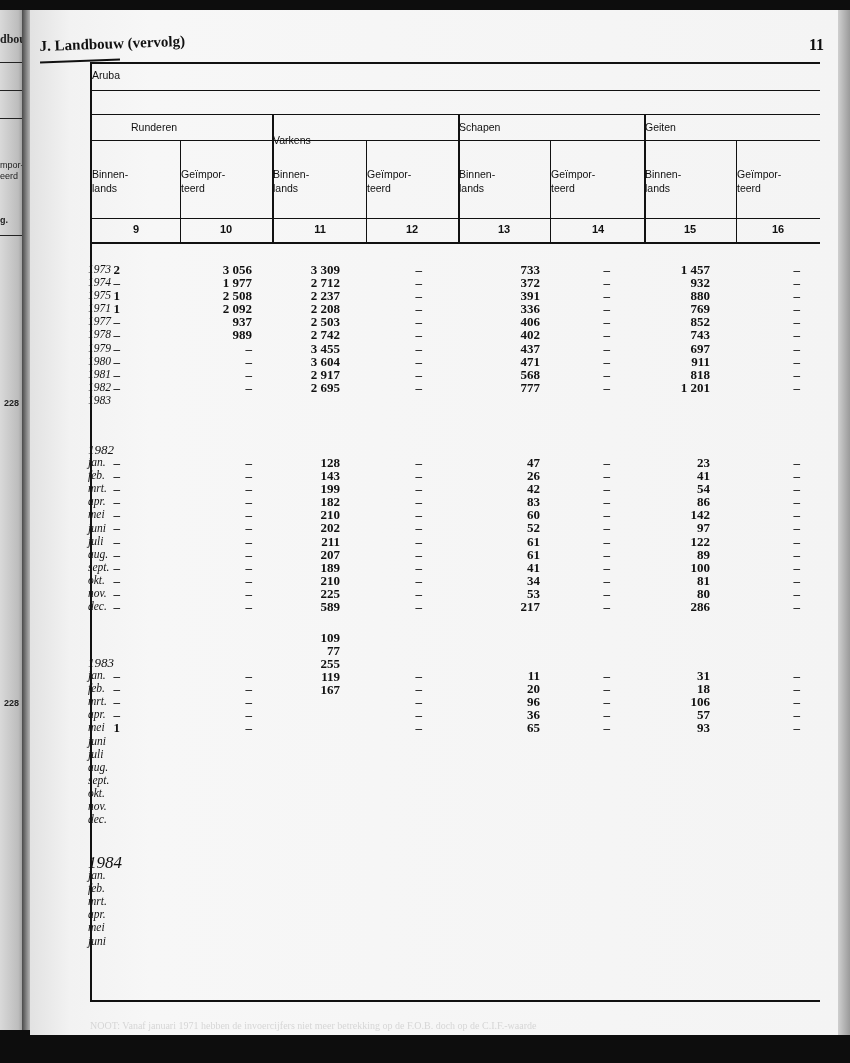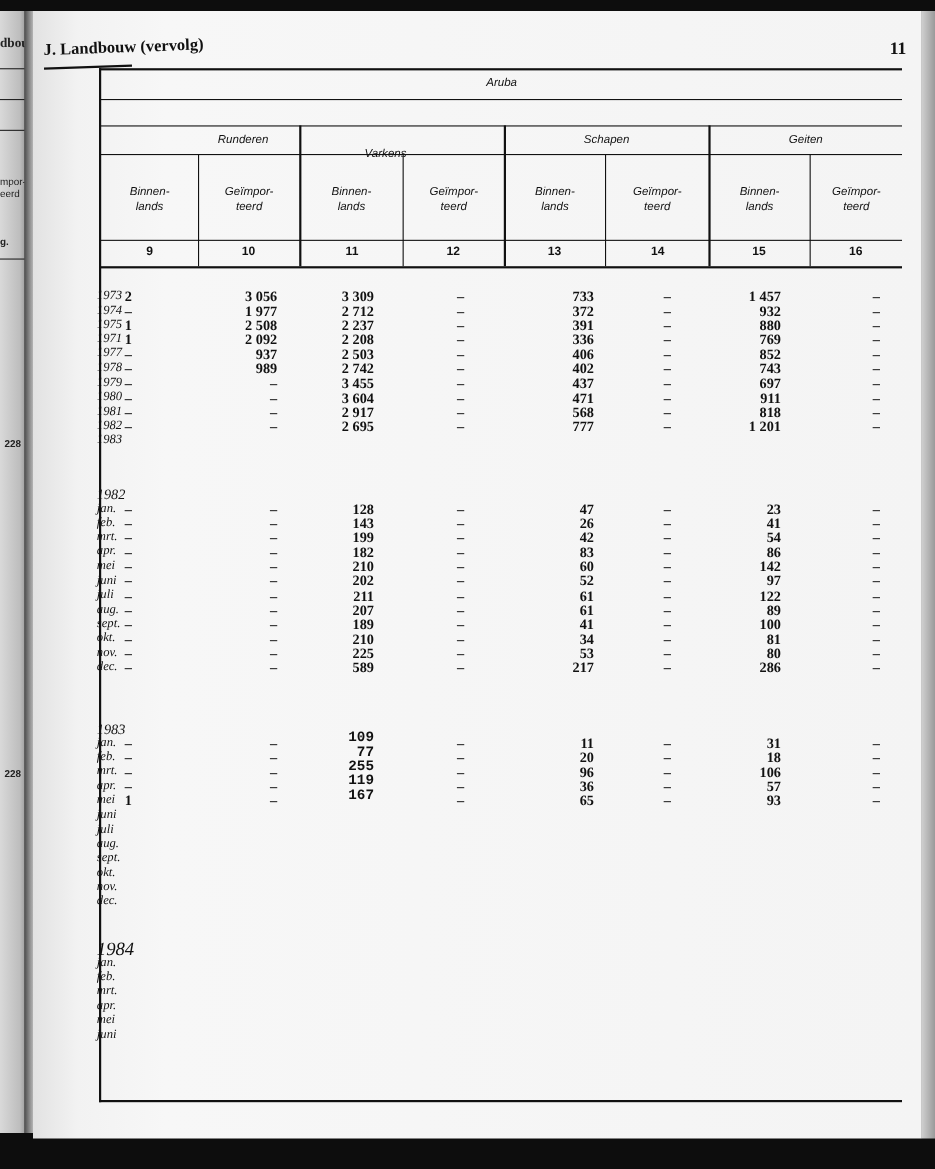--- a/index.html
+++ b/index.html
@@ -6,21 +6,21 @@
   body { width:850px; height:1063px; background:#0d0d0d; position:relative; overflow:hidden; font-family:"Liberation Sans", sans-serif; color:#111; }
   .left-page { position:absolute; left:0; top:10px; width:26px; height:1020px; background:linear-gradient(90deg,#d9d9d9,#bdbdbd 70%,#8a8a8a); }
   .left-page .frag { position:absolute; font-size:9px; color:#222; }
   .left-page .hline { position:absolute; left:0; width:26px; border-top:1.5px solid #222; }
   .spine { position:absolute; left:22px; top:10px; width:10px; height:1020px; background:linear-gradient(90deg,#4a4a4a,#9a9a9a 60%,#cfcfcf); }
   .page { position:absolute; left:30px; top:10px; width:808px; height:1025px; background:linear-gradient(90deg,#e2e2e2 0,#f2f2f2 40px,#f7f7f7 120px,#f4f4f4 100%); }
   .page-edge { position:absolute; right:0; top:10px; width:12px; height:1025px; background:linear-gradient(90deg,#cfcfcf,#9a9a9a); }
   .title { position:absolute; left:10px; top:28px; font-family:"Liberation Serif", serif; font-weight:bold; font-size:15px; transform:rotate(-2deg); transform-origin:left bottom; }
   .page-num { position:absolute; right:14px; top:26px; font-family:"Liberation Serif", serif; font-weight:bold; font-size:16px; }
   .rule { position:absolute; background:#111; }
-  .hdr { position:absolute; font-size:10.5px; text-align:center; line-height:14px;font-style:italic; }
+  .hdr { position:absolute; font-size:10.5px; line-height:14px; }
   .colnum { position:absolute; font-size:11px; font-weight:bold; text-align:center; width:40px; }
   .stub { position:absolute; left:58px; font-family:"Liberation Serif", serif; font-style:italic; font-size:11.5px; line-height:13.1px; }
   .cell { position:absolute; font-family:"Liberation Serif", serif; font-weight:bold; font-size:13px; line-height:13.1px; text-align:right; white-space:pre; }
   .footnote { position:absolute; left:60px; top:1010px; font-family:"Liberation Serif", serif; font-size:10px; color:#d6d6d6; }
 </style>
 </head>
 <body>
 
 <div class="left-page">
   <span class="frag" style="left:0;top:22px;font-weight:bold;font-family:'Liberation Serif',serif;font-size:12px;">dbouw</span>
@@ -330,21 +330,21 @@
       <div class="cell" style="left: 60px; width: 30px; top: 659px;">–
 –
 –
 –
 1</div>
       <div class="cell" style="left: 162px; width: 60px; top: 659px;">–
 –
 –
 –
 –</div>
-      <div class="cell" style="left: 250px; width: 60px; top: 654px; font-family: Liberation Mono, monospace;">109
+      <div class="cell" style="left: 250px; width: 60px; top: 621px;">109
 77
 255
 119
 167</div>
       <div class="cell" style="left: 352px; width: 40px; top: 659px;">–
 –
 –
 –
 –</div>
       <div class="cell" style="left: 460px; width: 50px; top: 659px;">11
@@ -362,14 +362,15 @@
 106
 57
 93</div>
       <div class="cell" style="left: 730px; width: 40px; top: 659px;">–
 –
 –
 –
 –</div>
     </div>
 
+  <div class="footnote">NOOT: Vanaf januari 1971 hebben de invoercijfers niet meer betrekking op de F.O.B. doch op de C.I.F.-waarde</div>
 </div>
 <div class="page-edge"></div>
 
 </body></html>

